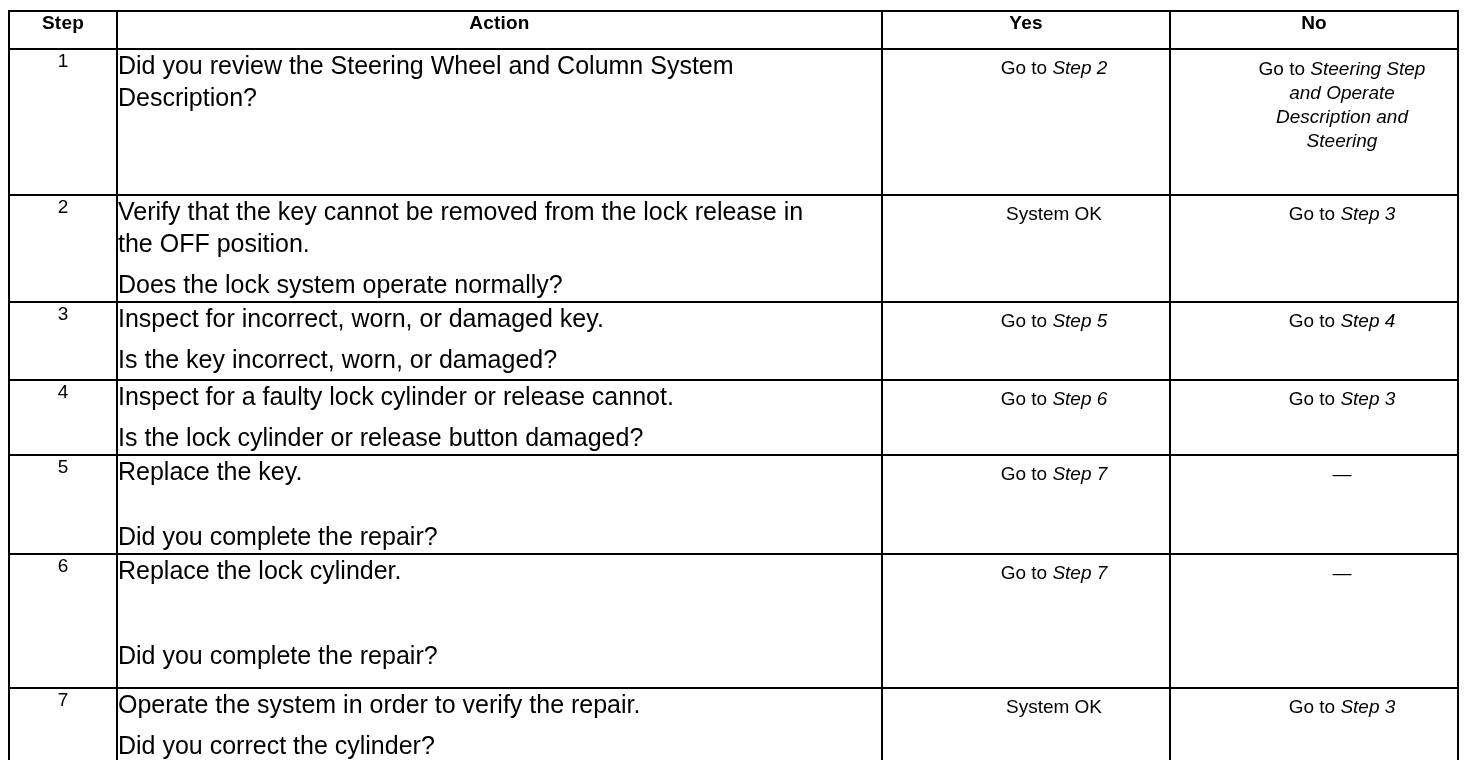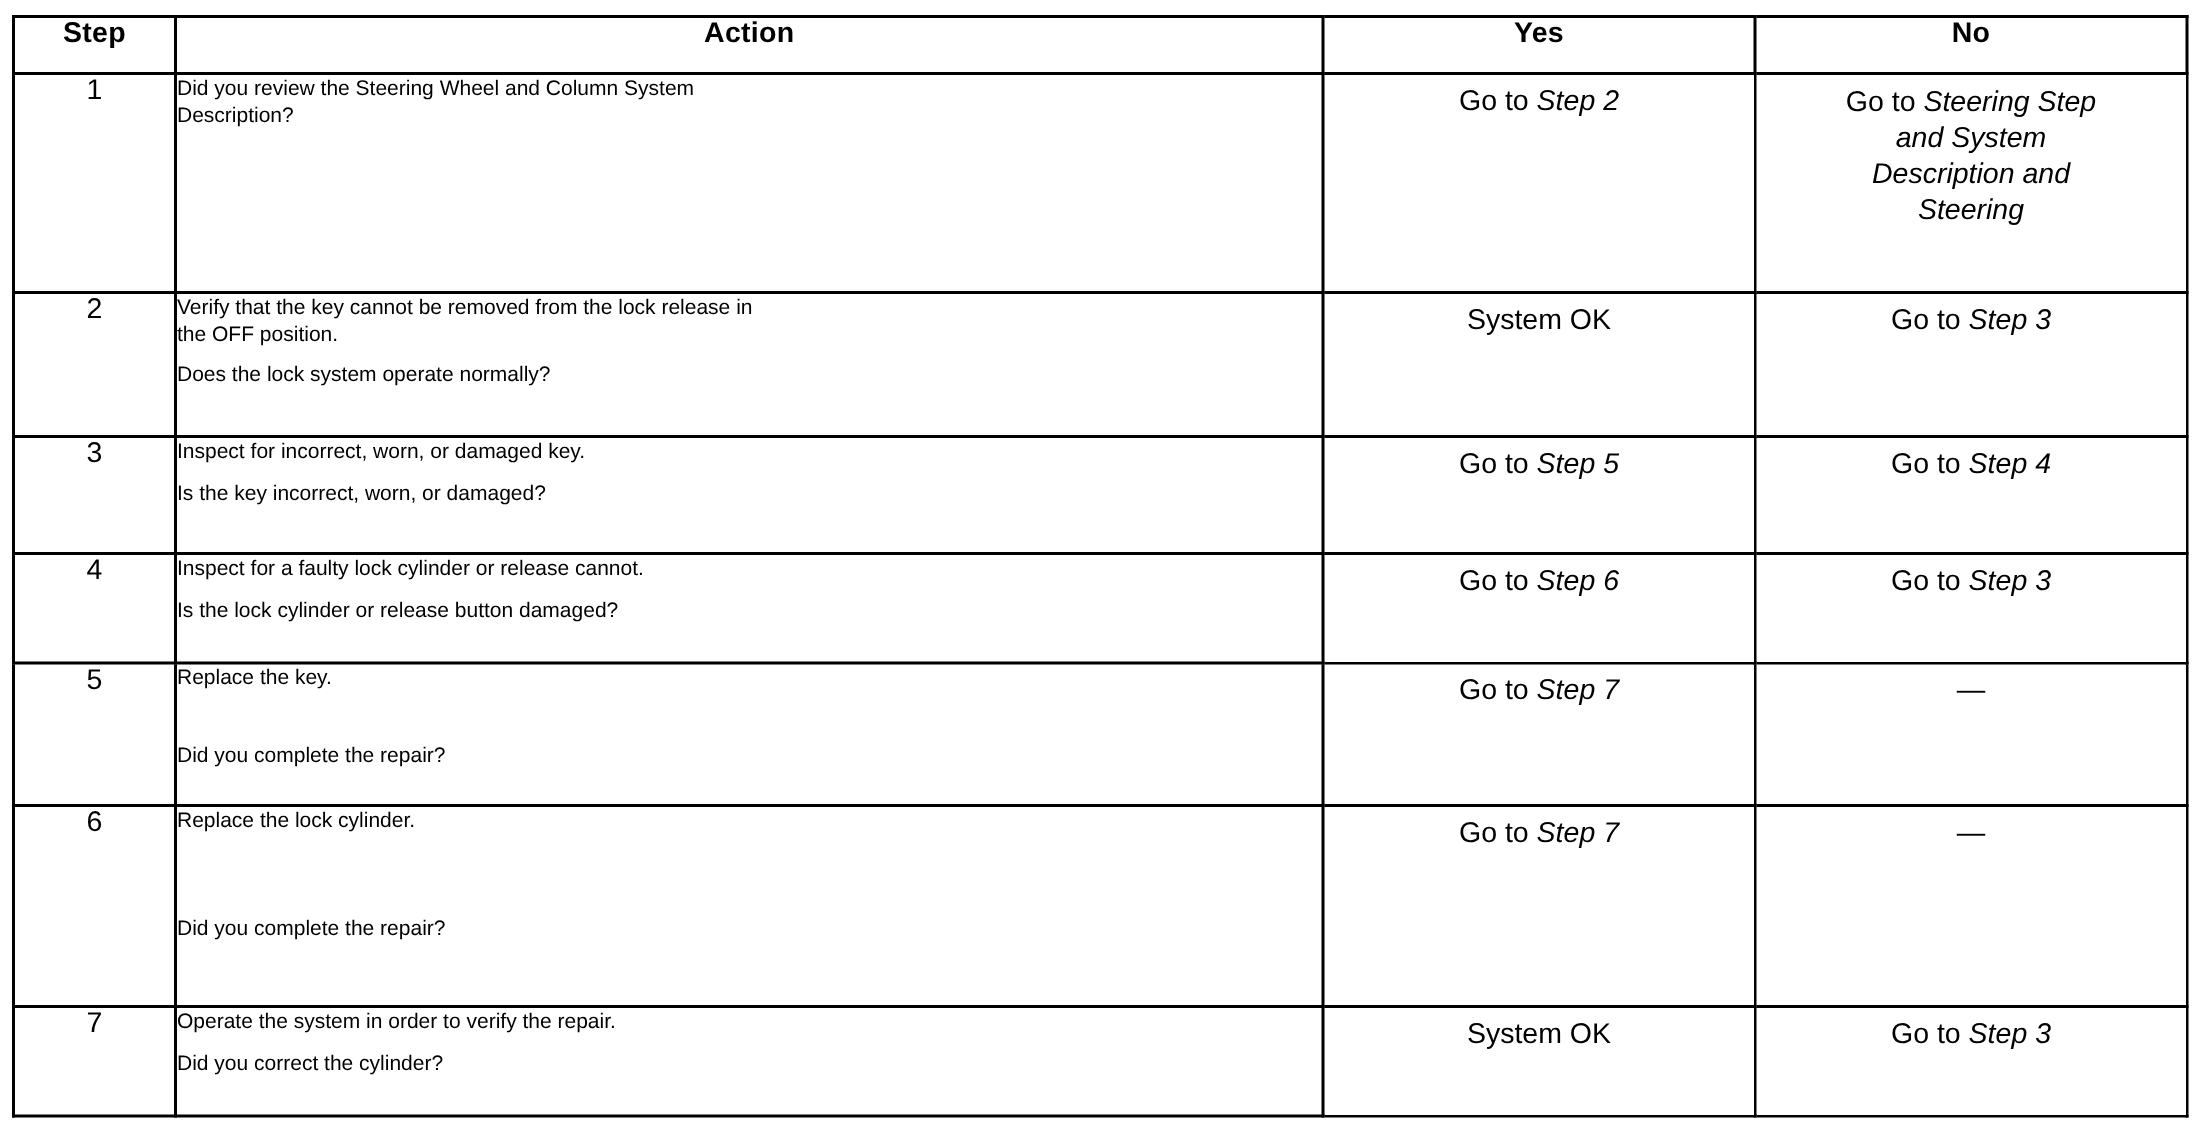--- a/index.html
+++ b/index.html
@@ -60,21 +60,21 @@
   td.step {
     text-align: center;
     vertical-align: middle;
     font-size: 19px;
     font-weight: normal;
   }
 
   
   td.action {
     padding: 7px 8px 6px 10px;
-    font-size: 14px;
+    font-size: 25px;
     line-height: 1.26;
   }
   td.action .line {
     white-space: pre-wrap;
   }
   td.action .gap-sm { height: 10px; }
   td.action .gap-md { height: 34px; }
   td.action .gap-lg { height: 54px; }
 
   
@@ -84,20 +84,21 @@
     position: relative;
   }
   td.ans .inner {
     display: flex;
     height: 100%;
     width: 100%;
     flex-direction: column;
     justify-content: flex-end;
     box-sizing: border-box;
     padding: 6px 6px 8px 6px;
+    margin-left: 28px;
   }
   td.ans.align-top .inner {
     justify-content: flex-start;
     padding-top: 7px;
   }
   td.ans.align-mid .inner {
     justify-content: center;
     padding-bottom: 6px;
   }
   td.ans .ansline {
@@ -149,21 +150,21 @@
           <div class="line">Description?</div>
         </td>
         <td class="ans">
           <div class="inner">
             <div class="ansline"><span>Go to </span><i>Step 2</i></div>
           </div>
         </td>
         <td class="ans align-top">
           <div class="inner">
             <div class="ansline"><span>Go to </span><i>Steering Step</i></div>
-            <div class="ansline"><i>and System</i></div>
+            <div class="ansline"><i>and Operate</i></div>
             <div class="ansline"><i>Description and</i></div>
             <div class="ansline"><i>Steering</i></div>
           </div>
         </td>
       </tr>
 
       <tr class="r2">
         <td class="step">2</td>
         <td class="action">
           <div class="line">Verify that the key cannot be removed from the lock release in</div>

